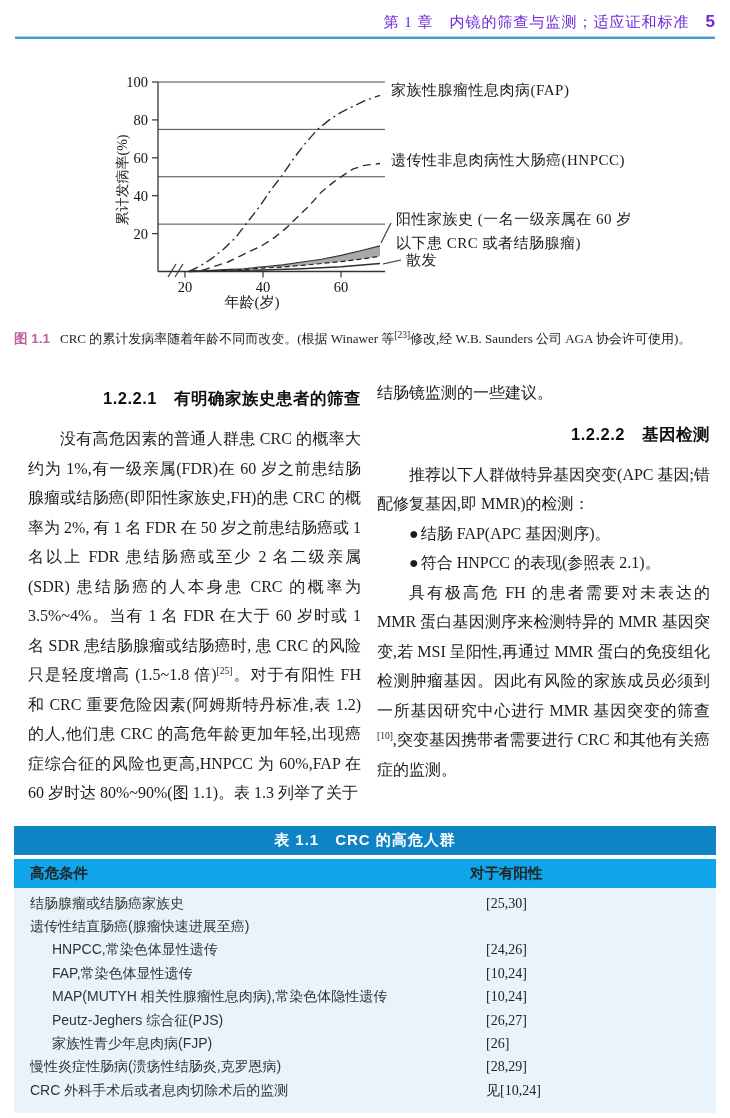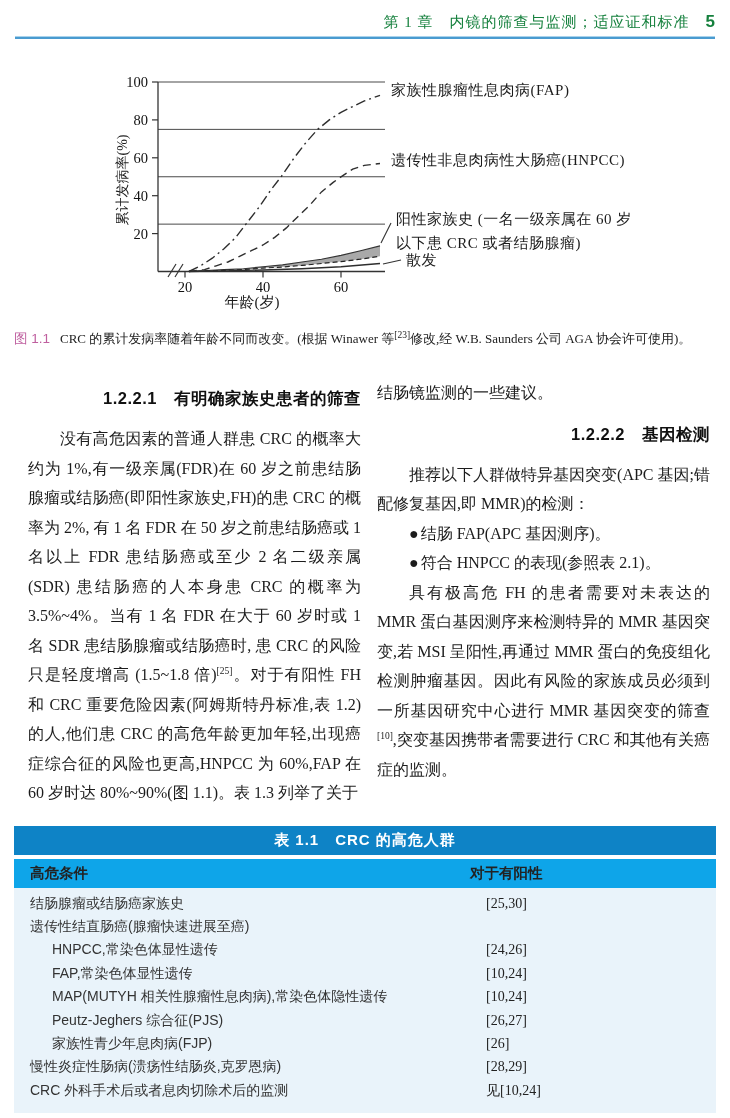--- a/index.html
+++ b/index.html
@@ -6,35 +6,35 @@
   html,body { background:#ffffff; }
   .page {
     position:relative; width:730px; height:1118px; background:#ffffff;
     font-family:"Liberation Serif","DejaVu Serif",serif; color:#1c1c1c;
     overflow:hidden; margin:0 auto;
   }
   
   .running-head {
     position:absolute; top:12px; left:15px; right:15px;
     display:flex; justify-content:flex-end; align-items:baseline;
-    font-size:15px; color:#15803d; letter-spacing:1px;
+    font-size:15px; color:#6d28d9; letter-spacing:1px;
   }
   .running-head .pageno { font-weight:bold; font-size:17px; margin-left:16px; letter-spacing:0;
     font-family:"Liberation Sans","DejaVu Sans",sans-serif; }
   .head-rule { position:absolute; top:36px; left:15px; right:15px; height:3px;
     border-top:1px solid #a9d3ec; border-bottom:2px solid #4a9bd0; }
   
   .figure { position:absolute; top:55px; left:0; width:730px; height:275px; }
   .figure svg { position:absolute; top:0; left:0; }
   .chart-label { position:absolute; font-size:15px; color:#1c1c1c; white-space:nowrap; letter-spacing:0.5px; }
   .caption {
     position:absolute; top:330px; left:14px; width:716px; font-size:13px; color:#222;
     white-space:nowrap;
   }
-  .caption .cap-label { color:#bf5f9f; font-weight:normal; font-family:"Liberation Sans","DejaVu Sans",sans-serif;
+  .caption .cap-label { color:#bf5f9f; font-weight:bold; font-family:"Liberation Sans","DejaVu Sans",sans-serif;
     margin-right:10px; font-size:13.5px; }
   sup.ref { font-size:9.5px; vertical-align:super; line-height:0; }
   
   .col { position:absolute; width:333px; font-size:16px; line-height:29.5px; text-align:justify; }
   .col-left  { left:28px;  top:386px; }
   .col-right { left:377px; top:378px; }
   h3.sec {
     font-family:"Liberation Sans","DejaVu Sans",sans-serif;
     font-size:16.5px; font-weight:bold; color:#111; letter-spacing:0.5px;
     text-align:right; margin:0 0 14px 0; line-height:24px;

